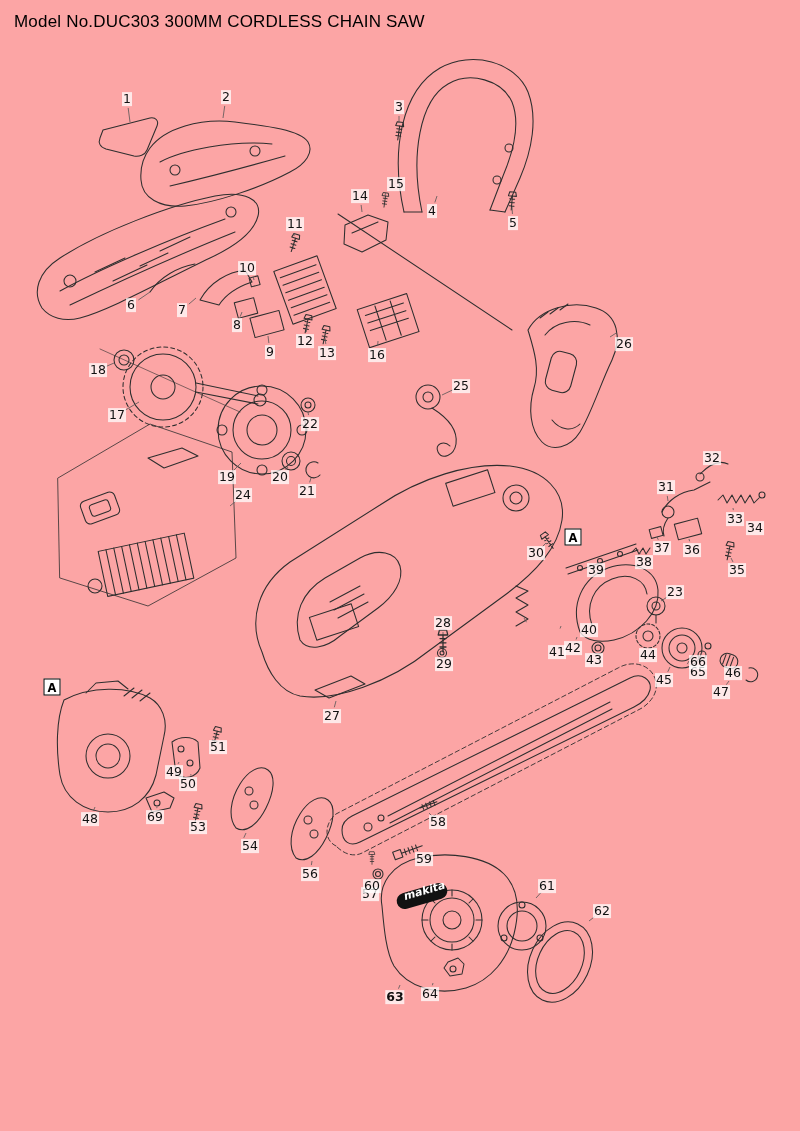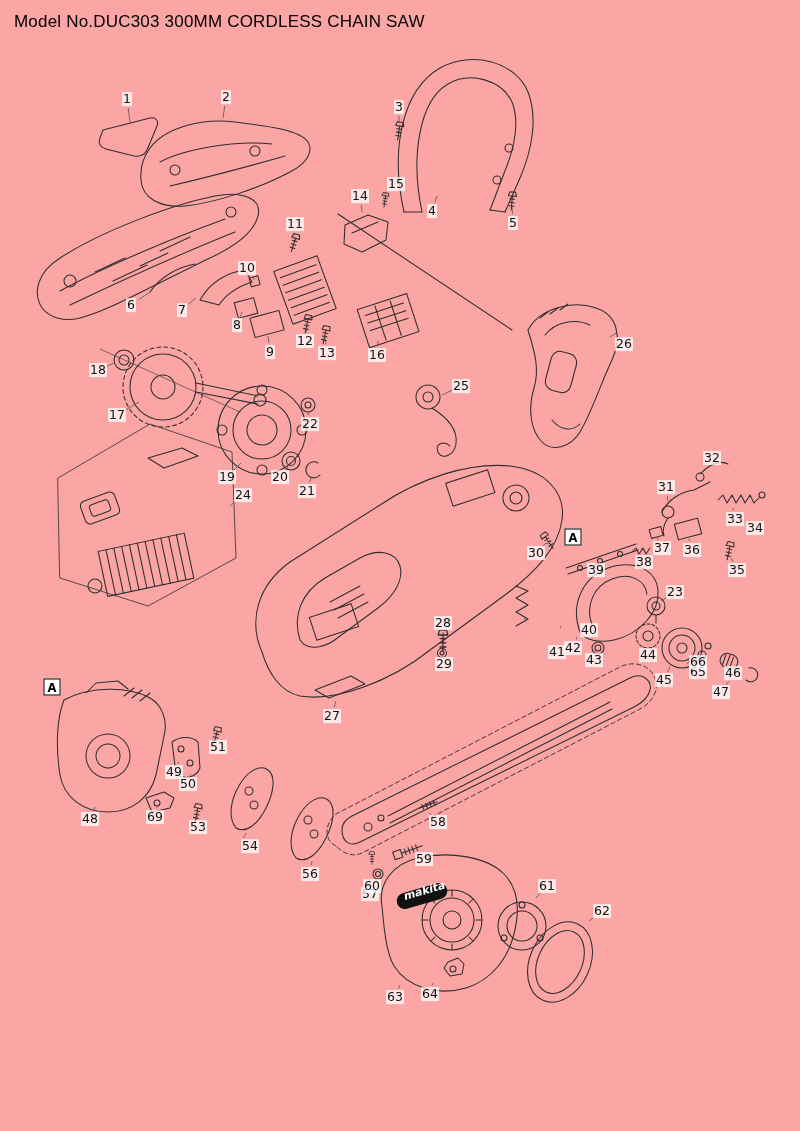--- a/index.html
+++ b/index.html
@@ -397,18 +397,18 @@
       <span class="part-label" style="left: 155px; top: 817px;">69</span>
       <span class="part-label" style="left: 198px; top: 827px;">53</span>
       <span class="part-label" style="left: 227px; top: 846px; margin-left: 23px;">54</span>
       <span class="part-label" style="left: 310px; top: 874px;">56</span>
       <span class="part-label" style="left: 370px; top: 846px; margin-top: 48px;">57</span>
       <span class="part-label" style="left: 438px; top: 822px;">58</span>
       <span class="part-label" style="left: 424px; top: 859px;">59</span>
       <span class="part-label" style="left: 372px; top: 886px;">60</span>
       <span class="part-label" style="left: 547px; top: 886px;">61</span>
       <span class="part-label" style="left: 602px; top: 911px;">62</span>
-      <span class="part-label" style="left: 395px; top: 997px;">63</span>
+      <span class="part-label" style="left: 395px; top: 997px; font-weight: bold;">63</span>
       <span class="part-label" style="left: 430px; top: 994px;">64</span>
       <span class="marker-box" style="left: 52px; top: 687px;">A</span>
       <span class="marker-box" style="left: 573px; top: 537px;">A</span>
     </div>
 </div>
 
 </body></html>

